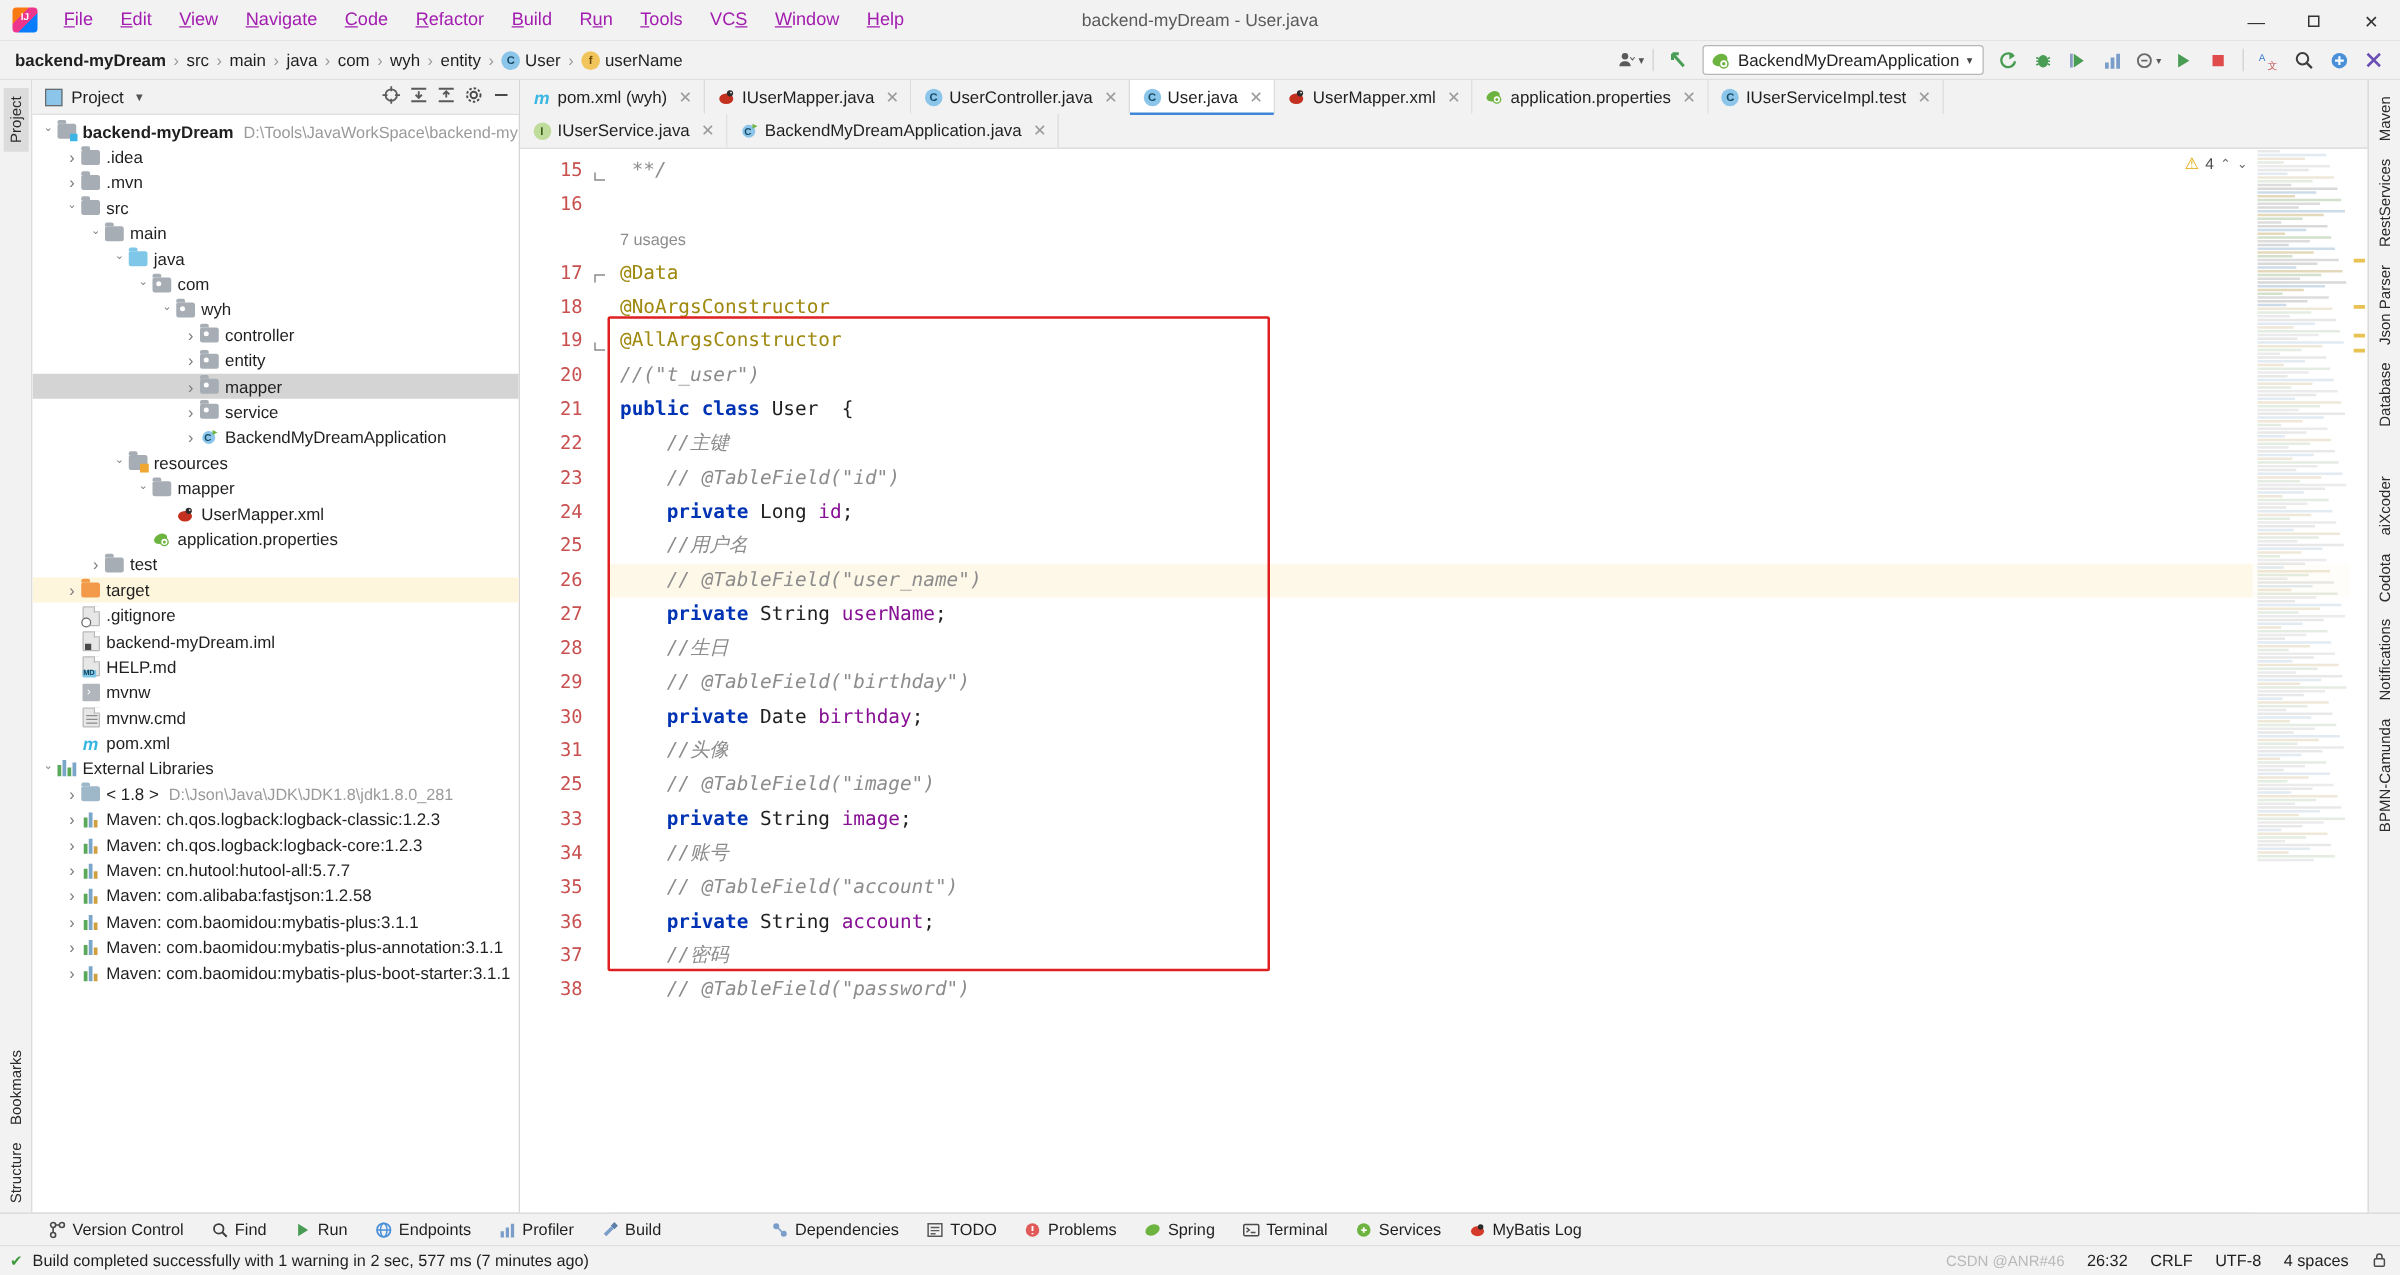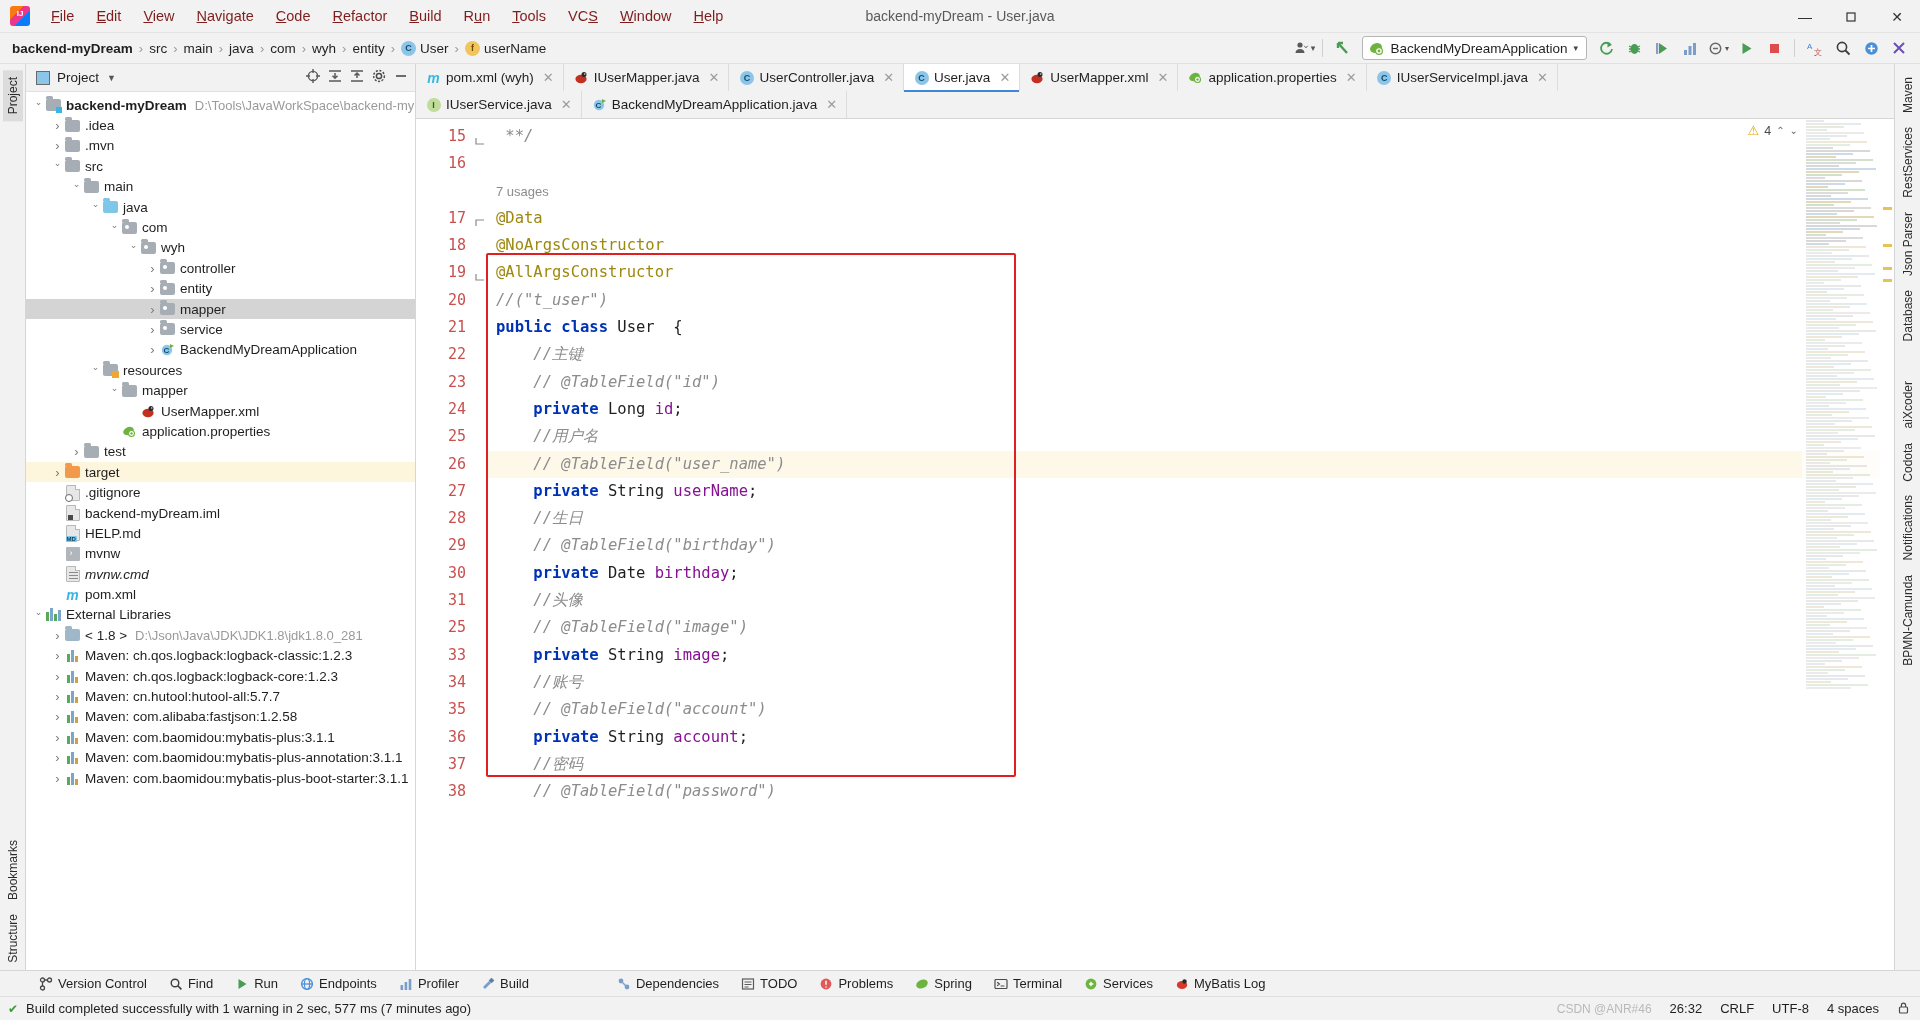--- a/index.html
+++ b/index.html
@@ -22,21 +22,21 @@
     width: 20px; height: 20px; margin: 0 10px 0 10px; border-radius: 3px;
     background: linear-gradient(135deg,#f97a12 0%,#f97a12 33%,#ed358c 33%,#ed358c 62%,#087cfa 62%,#087cfa 100%);
     position: relative; flex: 0 0 20px;
   }
   .ij-logo::after {
     content: "IJ"; position: absolute; left: 0; right: 0; top: 3px;
     font-size: 8px; color: #fff; text-align: center; font-weight: bold;
   }
   .menubar { display: flex; align-items: center; gap: 0px; }
   .menu-item {
-    padding: 4px 11px; font-size: 14.5px; color: #7f1d1d; cursor: default;
+    padding: 4px 11px; font-size: 14.5px; color: #a21caf; cursor: default;
     white-space: nowrap;
   }
   .menu-item u { text-decoration: underline; }
   .win-title {
     position: absolute; left: 0; right: 0; text-align: center;
     font-size: 14px; color: #5a5a5a; pointer-events: none;
   }
   .win-controls { position: absolute; right: 0; top: 0; height: 33px; display: flex; }
   .win-btn { width: 46px; height: 33px; display: flex; align-items: center; justify-content: center; font-size: 14px; color: #333; }
 
@@ -611,21 +611,21 @@
           </div>
           <div class="node" style="padding-left: 25px;">
             <span class="arrow "></span>
             <span class="nicon">
               <span style="display:inline-block;width:14px;height:14px;background:#b0b6bb;border-radius:1px;position:relative;">
                 <span style="position:absolute;left:4px;top:2.5px;color:#fff;font-size:9px;line-height:9px;">›</span>
               </span>
             </span>
             <span class="label">mvnw</span>
           </div>
-          <div class="node" style="padding-left: 25px; font-style: italic;">
+          <div class="node" style="padding-left: 25px;">
             <span class="arrow "></span>
             <span class="nicon">
               <span class="fileico">
                 <span class="corner"></span>
                 <span style="position:absolute;left:2px;top:5px;width:9px;height:1px;background:#8a8a8a;box-shadow:0 3px 0 #8a8a8a,0 6px 0 #8a8a8a;"></span>
               </span>
             </span>
             <span class="label">mvnw.cmd</span>
           </div>
           <div class="node" style="padding-left: 25px;">
@@ -789,21 +789,21 @@
                   <circle cx="9.5" cy="9.5" r="1.2" fill="#6db33f"></circle>
                 </svg>
               </span>
               <span>application.properties</span>
               <span class="x">✕</span>
             </div>
             <div class="etab">
               <span class="tico">
                 <span class="cls-ico">C</span>
               </span>
-              <span>IUserServiceImpl.java</span>
+              <span>IUserServiceImpl.test</span>
               <span class="x">✕</span>
             </div>
             <div style="flex: 1 1 auto;"></div>
           </div>
         <div class="tabrow" id="tabrow2">
             <div class="etab">
               <span class="tico">
                 <span class="ifc-ico">I</span>
               </span>
               <span>IUserService.java</span>

